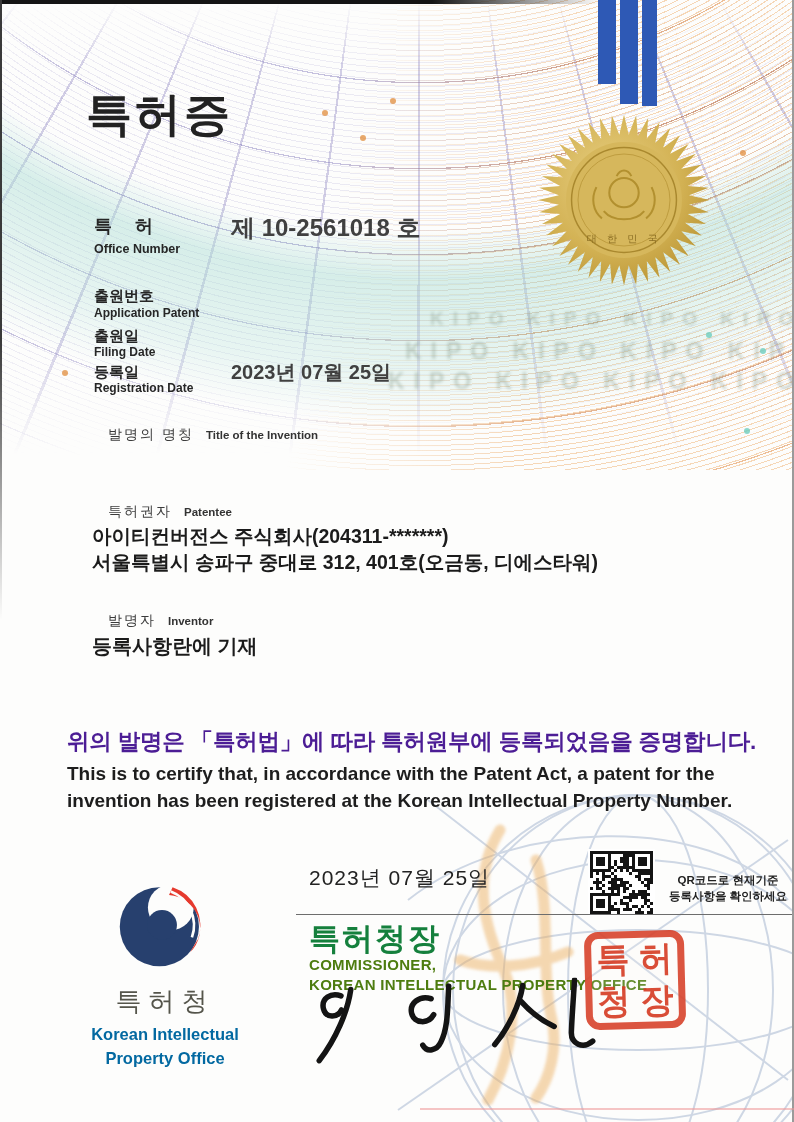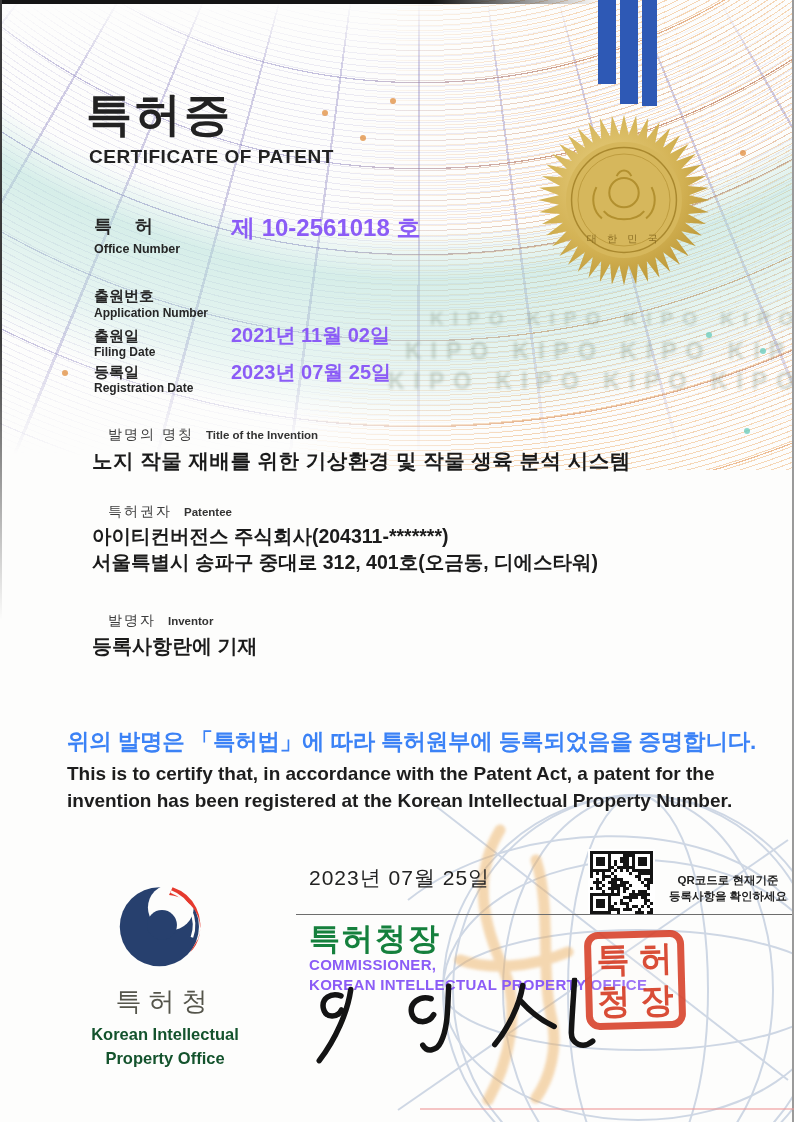--- a/index.html
+++ b/index.html
@@ -32,42 +32,42 @@
   .edge-top{left:0;top:0;width:600px;height:4px;background:linear-gradient(to right,#141414 72%,transparent);}
   .edge-left{left:0;top:0;width:2px;height:620px;background:linear-gradient(to bottom,#3a3a3a 55%,transparent);}
   .edge-right{right:0;top:0;width:2px;height:1122px;background:#9a9a9a;}
   .edge-bottom{left:420px;top:1108px;width:374px;height:2px;background:rgba(238,150,150,.55);}
 
   
   .t-title{font-size:46px;font-weight:700;letter-spacing:3px;color:#222;}
   .t-sub{font-size:19px;font-weight:700;letter-spacing:.5px;color:#222;}
   .lkr{font-weight:700;color:#262626;}
   .len{font-size:12.5px;font-weight:700;color:#262626;}
-  .val{font-weight:700;color:#8b5cf6;white-space:nowrap;}
+  .val{font-weight:700;color:#404040;white-space:nowrap;}
   .sec-label{font-size:14px;font-weight:500;color:#3b3b3b;letter-spacing:2px;margin-left:16px;}
   .sec-label .en{font-size:11.5px;font-weight:600;letter-spacing:0;margin-left:12px;color:#333;}
   .sec-value{font-size:20px;font-weight:700;color:#1b1b1b;}
-  .stmt-kr{font-size:22.5px;font-weight:700;letter-spacing:-.2px;color:#3b82f6;}
+  .stmt-kr{font-size:22.5px;font-weight:700;letter-spacing:-.2px;color:#4c1d95;}
   .stmt-en{font-size:19px;font-weight:700;color:#1d1d1d;}
   .hline{height:1px;background:#6d6d6d;}
 
   
   .qr{display:grid;grid-template-columns:repeat(21,3px);grid-auto-rows:3px;background:#fff;padding:2px;}
   .qr span{display:block;} .qr .d{background:#141414;}
   .qr-note{font-size:11.5px;font-weight:700;color:#222;text-align:center;line-height:16px;width:140px;}
 
   
   .comm-kr{font-size:31px;font-weight:700;color:#15803d;letter-spacing:2px;}
-  .comm-en{font-size:15px;font-weight:700;color:#8b5cf6;letter-spacing:.3px;}
+  .comm-en{font-size:15px;font-weight:700;color:#4d7c0f;letter-spacing:.3px;}
   .seal{width:86px;height:84px;border:7px solid rgba(214,62,38,.88);border-radius:14px;
         display:grid;grid-template-columns:1fr 1fr;place-items:center;transform:rotate(-1.5deg);
         background:rgba(255,245,242,.15);}
   .seal span{font-size:33px;font-weight:700;color:rgba(214,62,38,.92);transform:scaleY(1.05);line-height:38px;}
   .logo-kr{font-size:26px;font-weight:400;letter-spacing:7px;color:#55554b;text-align:center;}
-  .logo-en{font-size:16.5px;font-weight:700;color:#14532d;text-align:center;line-height:24px;}
+  .logo-en{font-size:16.5px;font-weight:700;color:#0369a1;text-align:center;line-height:24px;}
   .date-txt{font-size:21px;font-weight:500;color:#222;letter-spacing:1px;}
 </style>
 </head>
 <body>
 
 <div class="page">
 
   <div class="abs bg-arcs"></div>
   <div class="abs bg-arcs-orange"></div>
   <div class="abs bg-teal"></div>
@@ -127,41 +127,38 @@
       <circle cx="100" cy="92" r="16"></circle>
       <path d="M78,112 C88,124 112,124 122,112"></path>
       <path d="M70,86 C64,98 66,112 76,120"></path>
       <path d="M130,86 C136,98 134,112 124,120"></path>
       <path d="M92,74 C96,66 104,66 108,74"></path>
     </g>
     <text x="100" y="146" text-anchor="middle" font-size="11" fill="#8a6d22" style="letter-spacing:4px">대 한 민 국</text>
   </svg>
 
   <div class="abs t-title" style="left:86px;top:84px">특허증</div>
-  <div class="abs t-sub" style="left:89px;top:146px">CERTIFICATE OF PATENT</div>
 
   <div class="abs lkr" style="left:94px;top:214px;font-size:18px;letter-spacing:9px">특 허</div>
   <div class="abs len" style="left:94px;top:242px">Office Number</div>
   <div class="abs val" style="left:231px;top:212px;font-size:24px">제 10-2561018 호</div>
 
   <div class="abs lkr" style="left:94px;top:287px;font-size:15px">출원번호</div>
-  <div class="abs len" style="left:94px;top:306px;font-size:12px">Application Number</div>
+  <div class="abs len" style="left:94px;top:306px;font-size:12px">Application Patent</div>
 
   <div class="abs lkr" style="left:94px;top:327px;font-size:15px">출원일</div>
   <div class="abs len" style="left:94px;top:345px;font-size:12px">Filing Date</div>
-  <div class="abs val" style="left:231px;top:322px;font-size:20px">2021년 11월 02일</div>
 
   <div class="abs lkr" style="left:94px;top:363px;font-size:15px">등록일</div>
   <div class="abs len" style="left:94px;top:381px;font-size:12px">Registration Date</div>
   <div class="abs val" style="left:231px;top:359px;font-size:20px">2023년 07월 25일</div>
 
   <div class="abs sec-label" style="left:92px;top:426px">
     <span>발명의 명칭</span><span class="en">Title of the Invention</span>
   </div>
-  <div class="abs sec-value" style="left:92px;top:447px;font-size:20.5px;letter-spacing:.5px">노지 작물 재배를 위한 기상환경 및 작물 생육 분석 시스템</div>
 
   <div class="abs sec-label" style="left:92px;top:503px">
     <span>특허권자</span><span class="en">Patentee</span>
   </div>
   <div class="abs sec-value" style="left:92px;top:523px;font-size:19.5px">아이티컨버전스 주식회사(204311-*******)</div>
   <div class="abs sec-value" style="left:92px;top:549px;font-size:19.5px">서울특별시 송파구 중대로 312, 401호(오금동, 디에스타워)</div>
 
   <div class="abs sec-label" style="left:92px;top:612px">
     <span>발명자</span><span class="en">Inventor</span>
   </div>

